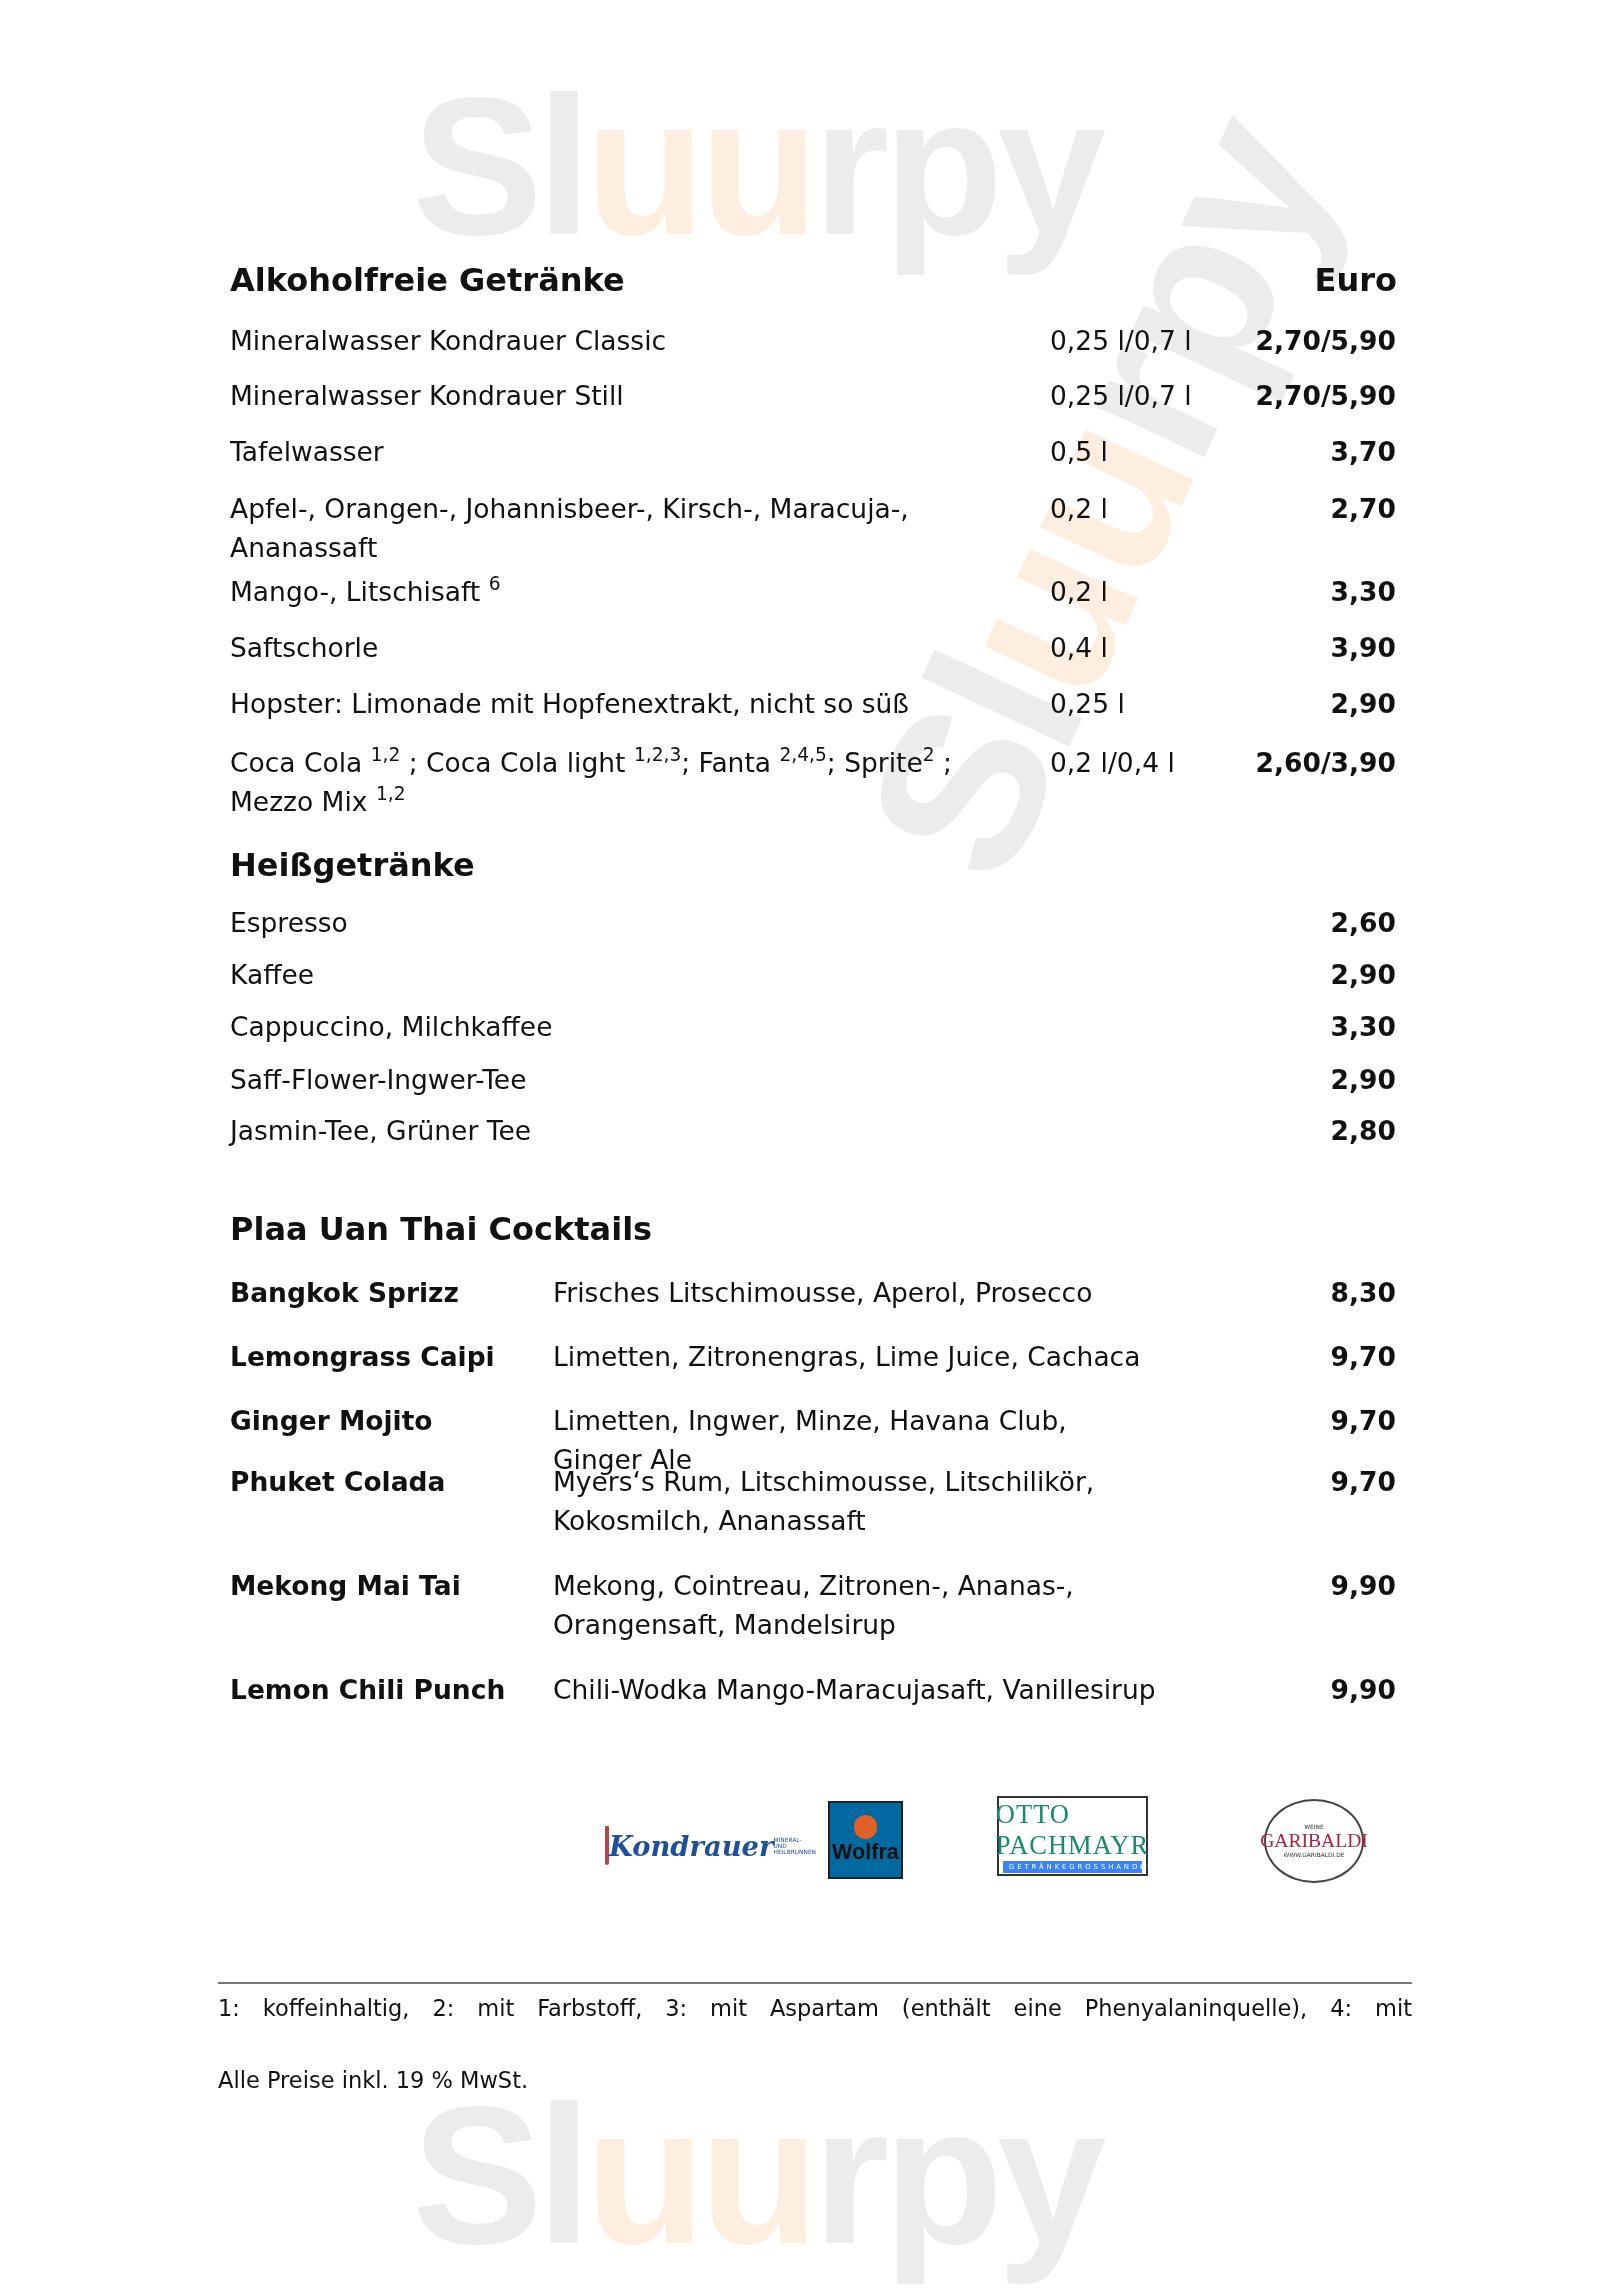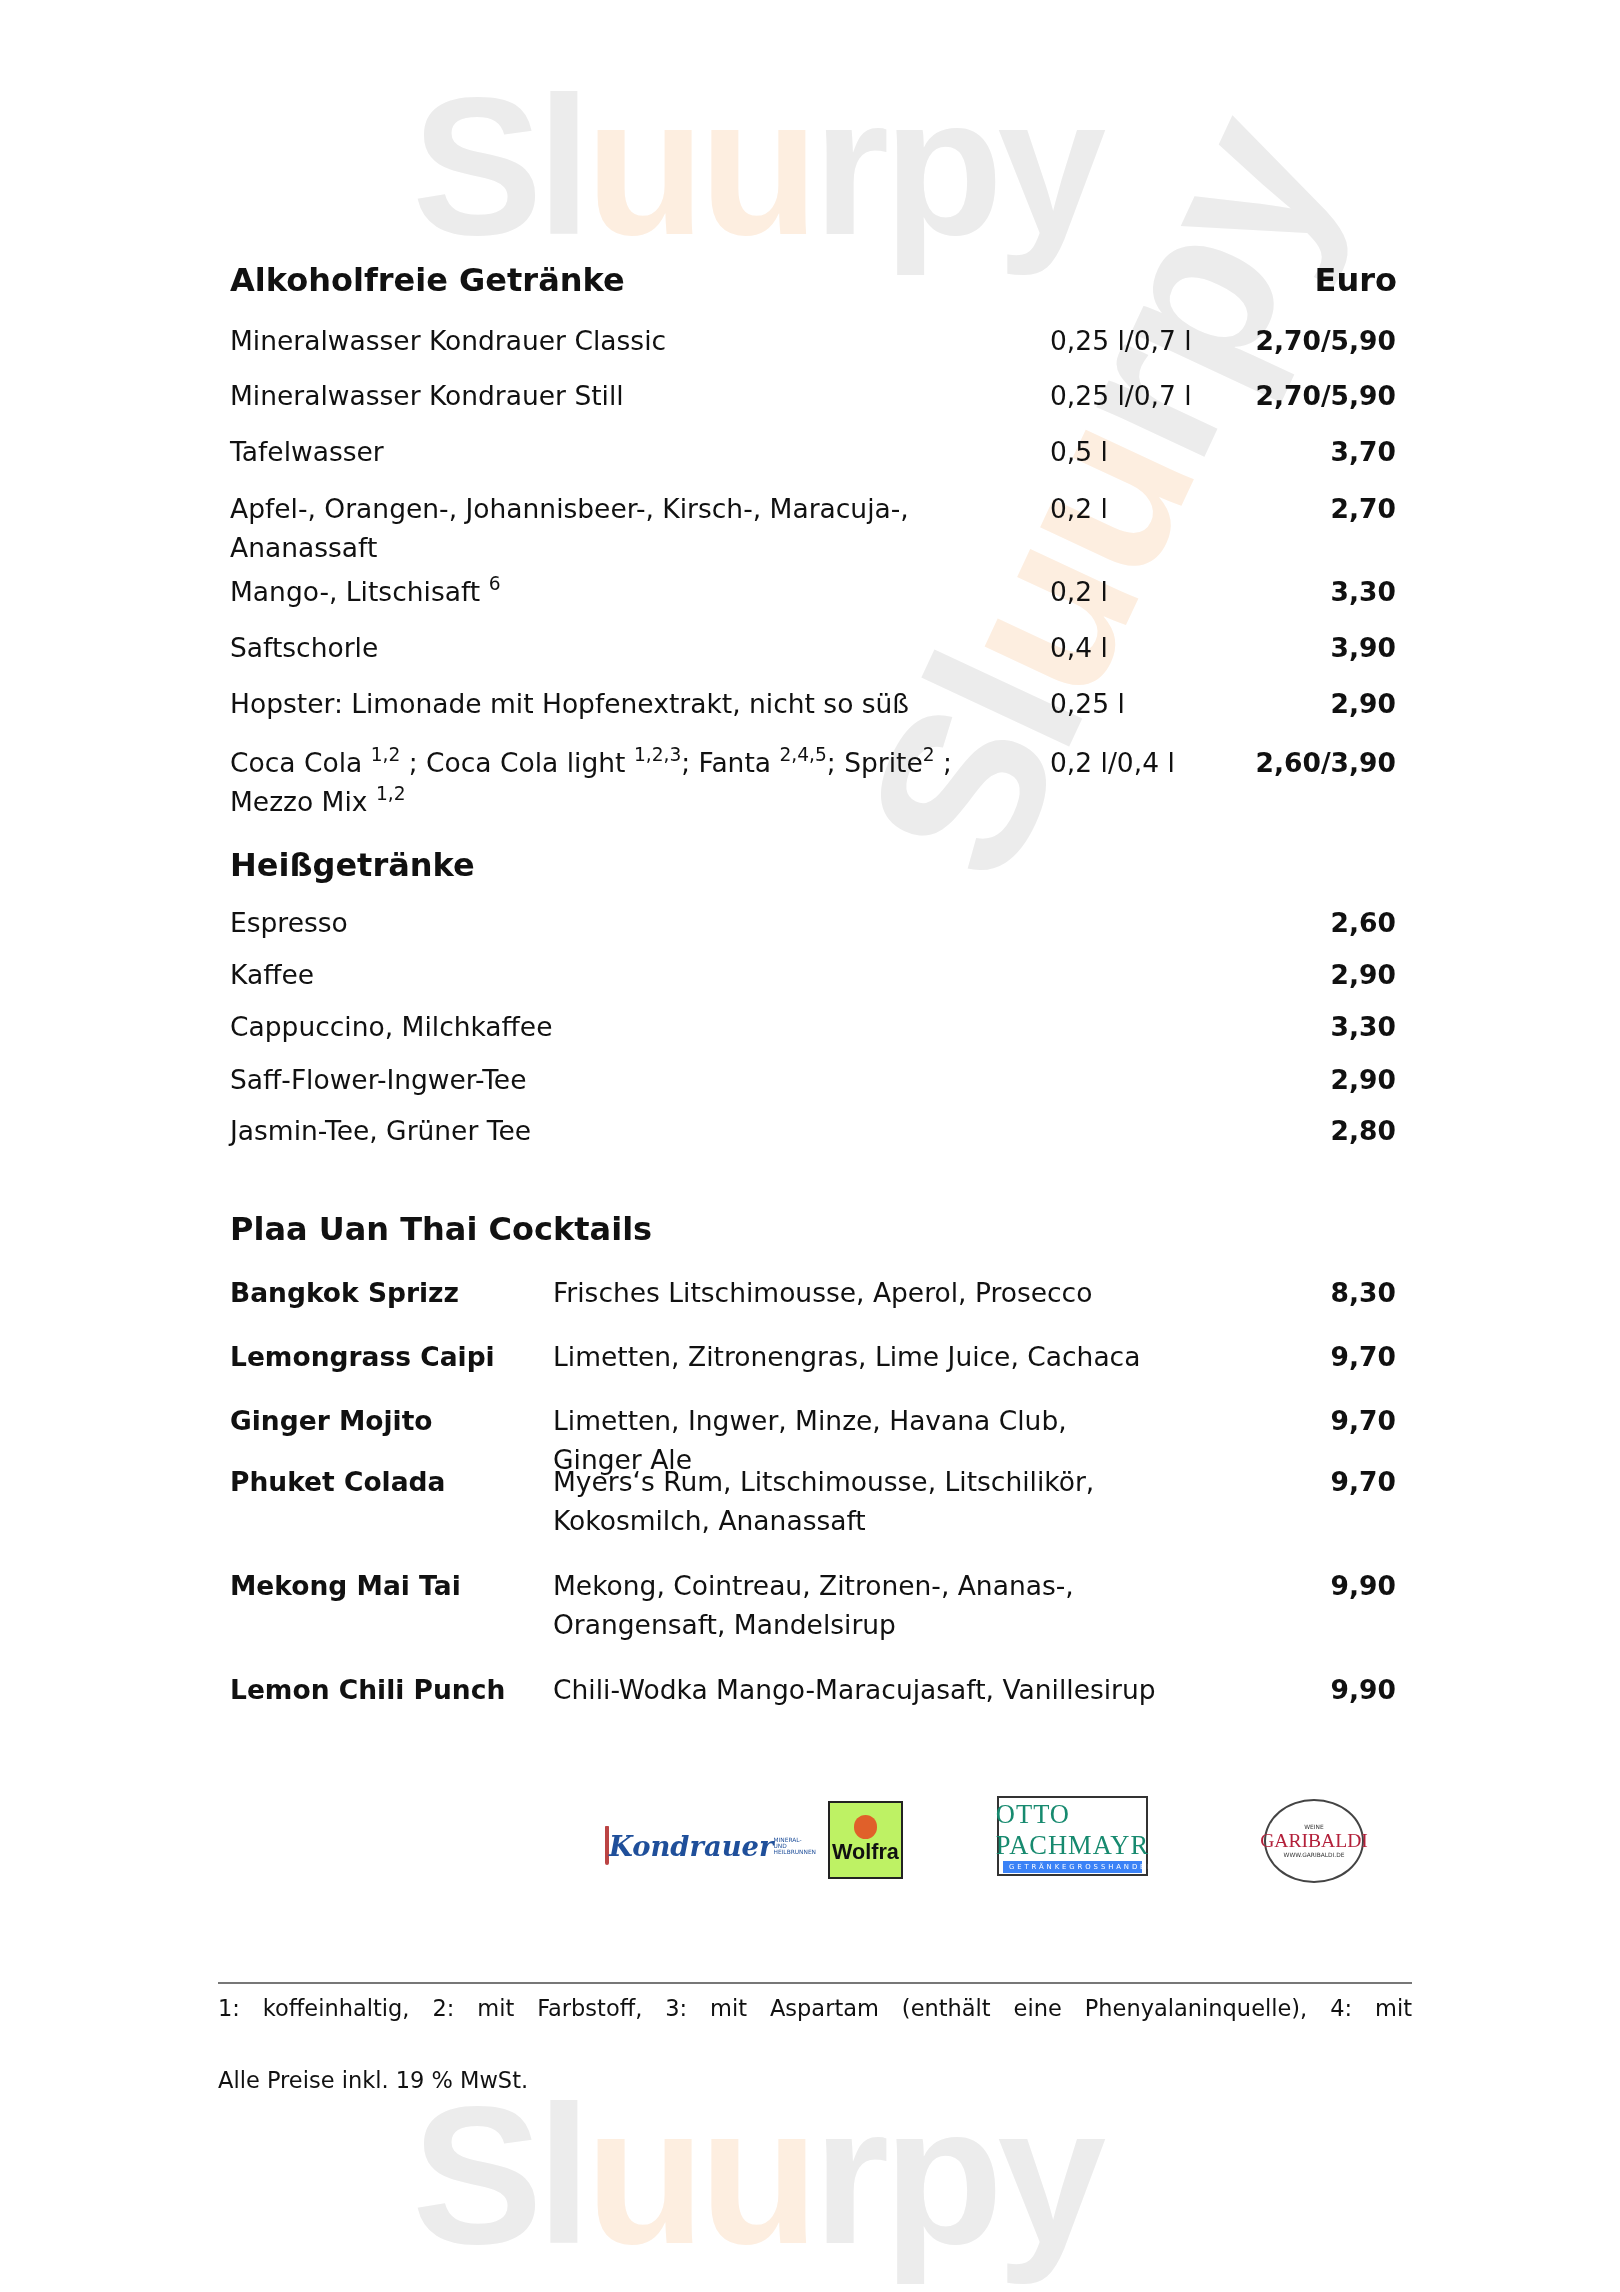--- a/index.html
+++ b/index.html
@@ -21,21 +21,21 @@
   .crow { position:absolute; left:230px; width:1166px; font-size:26.5px; line-height:39px; }
   .crow .cname { position:absolute; left:0; font-weight:bold; }
   .crow .cdesc { position:absolute; left:323px; width:608px; }
   .crow .price { position:absolute; right:0; font-weight:bold; }
   .logos { position:absolute; top:1789px; left:637px; width:774px; height:108px; }
   .logo { position:absolute; display:flex; align-items:center; justify-content:center; }
   .kondrauer { left:0; top:7.8px; width:147px; height:98px; flex-direction:row; }
   .kondrauer .crest { width:25.5px; height:35px; border:2px solid #b44; border-radius:3.9px 3.9px 11.8px 11.8px; background:#f5e5c8; }
   .kondrauer .kname { color:#1f4f9a; font-family:"DejaVu Serif", serif; font-style:italic; font-weight:bold; font-size:27.4px; }
   .kondrauer .ksub { color:#1f4f9a; font-size:5.9px; }
-  .wolfra { left:191px; top:11.8px; width:71px; height:74px; border:2.9px solid #222; flex-direction:column; background:#bef264; }
+  .wolfra { left:191px; top:11.8px; width:71px; height:74px; border:2.9px solid #222; flex-direction:column; background:#0369a1; }
   .wolfra .apple { width:23.5px; height:23.5px; border-radius:50%; background:#e0602a; }
   .wolfra .wname { font-family:"Liberation Sans", sans-serif; font-weight:bold; font-size:21.6px; color:#111; }
   .otto { left:360px; top:6.9px; width:147px; height:76px; border:2px solid #333; flex-direction:column; background:#fff; }
   .otto .oname { color:#178a6f; font-family:"Liberation Serif", serif; font-size:26.5px; letter-spacing:1px; }
   .otto .obar { background:#3b82f6; color:#fff; font-size:6.9px; letter-spacing:2.9px; padding:2px 5.9px; width:127px; text-align:center; }
   .garibaldi { left:627px; top:9.8px; width:96px; height:80px; border:2px solid #444; border-radius:50%; flex-direction:column; background:#fff; }
   .garibaldi .gsm { font-size:5.9px; color:#333; }
   .garibaldi .gname { color:#b3203a; font-family:"Liberation Serif", serif; font-size:19.6px; }
   .footer-line { position:absolute; left:218px; top:1982px; width:1194px; height:2px; background:#777; }
   .footer { position:absolute; left:218px; width:1194px; font-size:22.5px; line-height:36px; }

